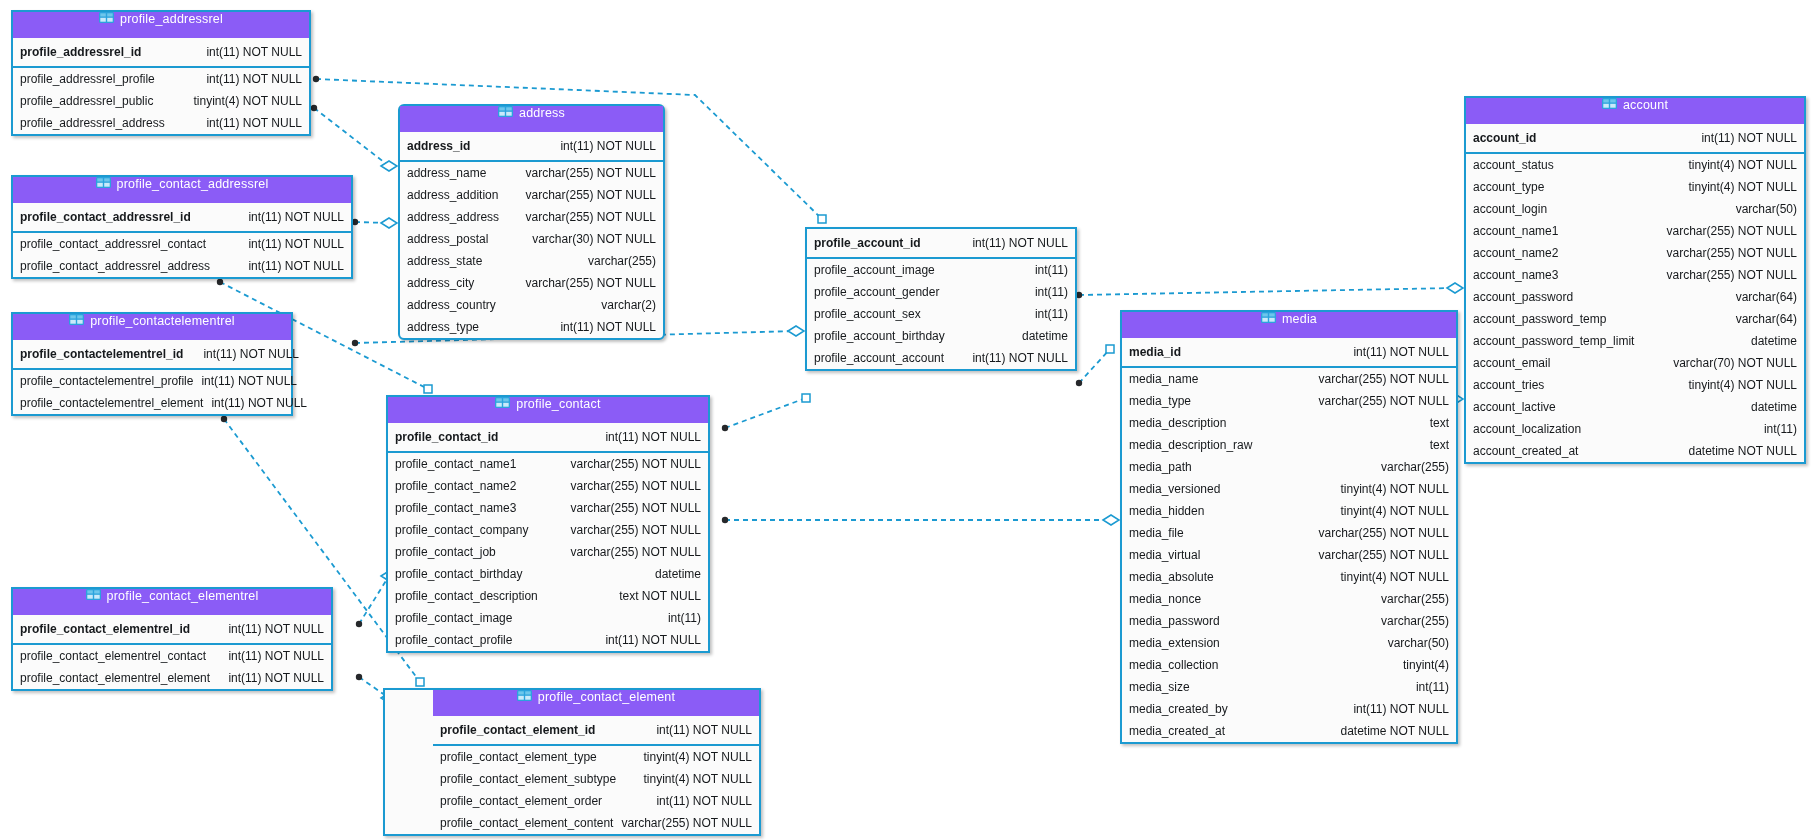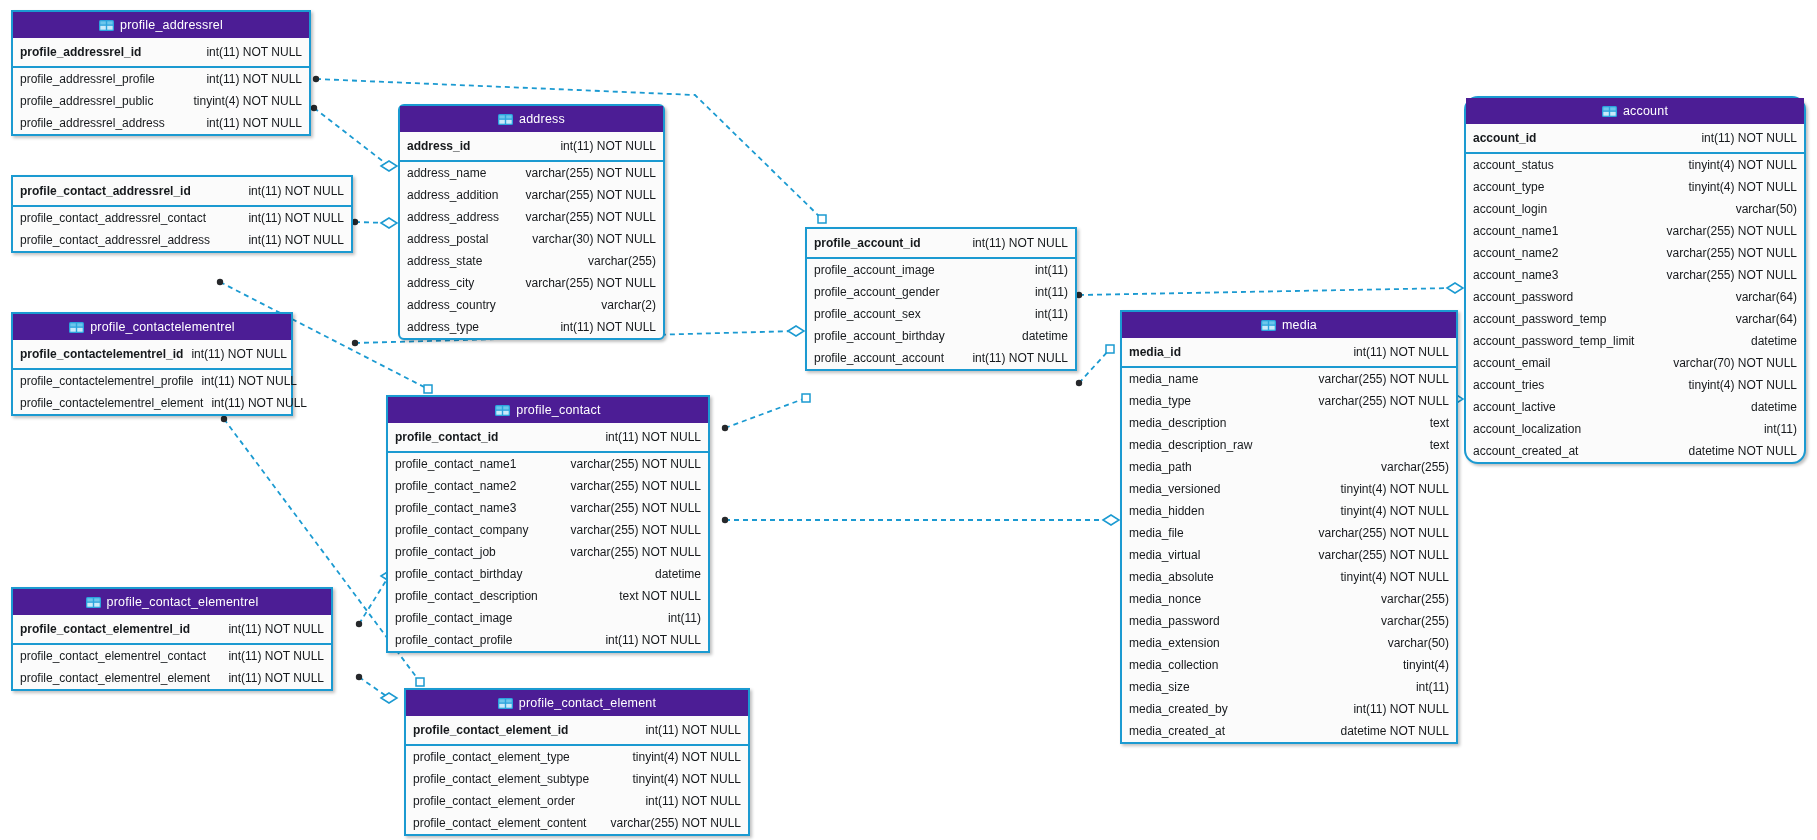--- a/index.html
+++ b/index.html
@@ -5,28 +5,28 @@
   html,body{margin:0;padding:0;background:#ffffff;}
   body{width:1817px;height:840px;overflow:hidden;font-family:"Liberation Sans","DejaVu Sans",sans-serif;}
   #diagram{position:relative;width:1817px;height:840px;background:#ffffff;}
   .rel-layer{position:absolute;left:0;top:0;z-index:0;}
   .table-node{
     position:absolute;z-index:1;box-sizing:border-box;
     background:#fbfbfb;border:2px solid #1b9ad1;
     box-shadow:2px 2px 3px rgba(0,0,0,0.25);
   }
   .tbl-header{
-    height:26px;background:#4c1d95;color:#ffffff;
-    display:flex;align-items:center;justify-content:center;gap:6px;
+    height:26px;background:#8b5cf6;color:#ffffff;
+    display:flex;align-items:flex-start;justify-content:center;gap:6px;
     font-size:12.5px;letter-spacing:.2px;
   }
   .tbl-header .icon{display:inline-flex;line-height:0;}
   .row{display:flex;justify-content:space-between;align-items:center;
        padding:0 7px;font-size:12px;color:#16191c;white-space:nowrap;}
-  .pk-row{height:28px;border-bottom:2px solid #1b9ad1;}
+  .pk-row{height:28px;border-bottom:2px solid #1b9ad1;gap:12px;}
   .pk-row .cname{font-weight:bold;}
   .col-row{height:22px;}
   .cname{white-space:nowrap;}
   .ctype{white-space:nowrap;margin-left:8px;}
 </style>
 </head>
 <body>
 
 <div id="diagram">
     <svg width="1817" height="840" class="rel-layer">
@@ -94,20 +94,32 @@
       <div class="row col-row">
         <span class="cname">profile_addressrel_public</span>
         <span class="ctype">tinyint(4) NOT NULL</span>
       </div>
       <div class="row col-row">
         <span class="cname">profile_addressrel_address</span>
         <span class="ctype">int(11) NOT NULL</span>
       </div>
     </div>
     <div class="table-node" style="left: 11px; top: 175px; width: 342px;">
+      <div class="tbl-header">
+        <span class="icon">
+          <svg width="15" height="11" viewBox="0 0 15 11">
+            <rect x="0" y="0" width="15" height="11" rx="1.5" fill="#2ba3dd"></rect>
+            <rect x="1.3" y="1.3" width="5.5" height="3.2" fill="#6cc6ec"></rect>
+            <rect x="8.2" y="1.3" width="5.5" height="3.2" fill="#6cc6ec"></rect>
+            <rect x="1.3" y="5.8" width="5.5" height="3.9" fill="#c9eafa"></rect>
+            <rect x="8.2" y="5.8" width="5.5" height="3.9" fill="#c9eafa"></rect>
+          </svg>
+        </span>
+        <span>profile_contact_addressrel</span>
+      </div>
       <div class="row pk-row">
         <span class="cname">profile_contact_addressrel_id</span>
         <span class="ctype">int(11) NOT NULL</span>
       </div>
       <div class="row col-row">
         <span class="cname">profile_contact_addressrel_contact</span>
         <span class="ctype">int(11) NOT NULL</span>
       </div>
       <div class="row col-row">
         <span class="cname">profile_contact_addressrel_address</span>
@@ -263,21 +275,21 @@
       </div>
       <div class="row col-row">
         <span class="cname">profile_contact_image</span>
         <span class="ctype">int(11)</span>
       </div>
       <div class="row col-row">
         <span class="cname">profile_contact_profile</span>
         <span class="ctype">int(11) NOT NULL</span>
       </div>
     </div>
-    <div class="table-node" style="left: 404px; top: 688px; width: 346px;">
+    <div class="table-node" style="left: 383px; top: 688px; width: 378px; padding-left: 48px;">
       <div class="tbl-header">
         <span class="icon">
           <svg width="15" height="11" viewBox="0 0 15 11">
             <rect x="0" y="0" width="15" height="11" rx="1.5" fill="#2ba3dd"></rect>
             <rect x="1.3" y="1.3" width="5.5" height="3.2" fill="#6cc6ec"></rect>
             <rect x="8.2" y="1.3" width="5.5" height="3.2" fill="#6cc6ec"></rect>
             <rect x="1.3" y="5.8" width="5.5" height="3.9" fill="#c9eafa"></rect>
             <rect x="8.2" y="5.8" width="5.5" height="3.9" fill="#c9eafa"></rect>
           </svg>
         </span>
@@ -409,21 +421,21 @@
       </div>
       <div class="row col-row">
         <span class="cname">media_created_by</span>
         <span class="ctype">int(11) NOT NULL</span>
       </div>
       <div class="row col-row">
         <span class="cname">media_created_at</span>
         <span class="ctype">datetime NOT NULL</span>
       </div>
     </div>
-    <div class="table-node" style="left: 1464px; top: 96px; width: 342px; border-radius: 14px;">
+    <div class="table-node" style="left: 1464px; top: 96px; width: 342px;">
       <div class="tbl-header">
         <span class="icon">
           <svg width="15" height="11" viewBox="0 0 15 11">
             <rect x="0" y="0" width="15" height="11" rx="1.5" fill="#2ba3dd"></rect>
             <rect x="1.3" y="1.3" width="5.5" height="3.2" fill="#6cc6ec"></rect>
             <rect x="8.2" y="1.3" width="5.5" height="3.2" fill="#6cc6ec"></rect>
             <rect x="1.3" y="5.8" width="5.5" height="3.9" fill="#c9eafa"></rect>
             <rect x="8.2" y="5.8" width="5.5" height="3.9" fill="#c9eafa"></rect>
           </svg>
         </span>

